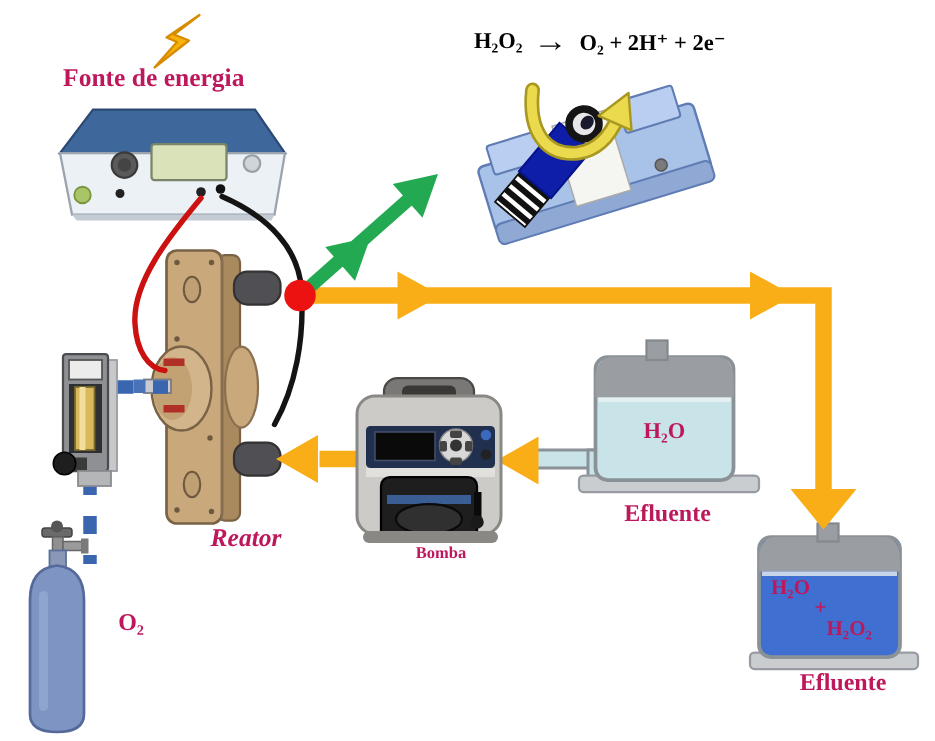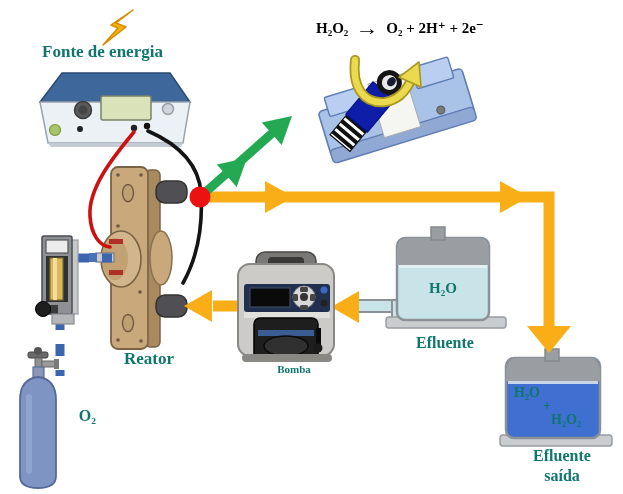--- a/index.html
+++ b/index.html
@@ -2,21 +2,21 @@
 <html><head>
 <meta charset="utf-8">
 <style>
   html,body{margin:0;padding:0;background:#fff;}
   .scene{
     position:relative;width:623px;height:494px;background:#fff;overflow:hidden;
     font-family:"Liberation Serif","DejaVu Serif",serif;
   }
   .scene svg.layer{position:absolute;left:0;top:0;}
   .lbl{
-    position:absolute;font-weight:bold;color:#0f766e;text-align:center;
+    position:absolute;font-weight:bold;color:#be185d;text-align:center;
     line-height:1.22;font-family:"Liberation Serif","DejaVu Serif",serif;
     white-space:nowrap;
   }
   .eq{
     position:absolute;left:316px;top:18px;display:flex;align-items:center;gap:9px;
     font-weight:bold;font-size:15px;color:#000;white-space:nowrap;
   }
   .eq .rx-arrow{font-size:20px;line-height:1;transform:scaleX(1.15);}
 </style>
 </head>
@@ -194,36 +194,35 @@
 
   <div class="lbl" style="left:25px;top:42px;width:155px;font-size:17px;">Fonte de energia</div>
 
   <div class="eq">
     <span>H₂O₂</span>
     <span class="rx-arrow">→</span>
     <span>O₂ + 2H⁺ + 2e⁻</span>
   </div>
 
 
-  <div class="lbl" style="left:84px;top:349px;width:130px;font-size:17px;">
+  <div class="lbl" style="left:99px;top:349px;width:130px;font-size:17px;font-style:italic;">
     <div>Reator</div>
   </div>
 
   <div class="lbl" style="left:242px;top:363px;width:104px;font-size:11px;">Bomba</div>
 
   <div class="lbl" style="left:397px;top:279px;width:92px;font-size:15px;">H₂O</div>
 
   <div class="lbl" style="left:391px;top:333px;width:108px;font-size:16px;">
     <div>Efluente</div>
   </div>
 
   <div class="lbl" style="left:514px;top:384px;font-size:14px;">H₂O</div>
   <div class="lbl" style="left:543px;top:397px;font-size:14px;">+</div>
   <div class="lbl" style="left:551px;top:411px;font-size:14px;">H₂O₂</div>
 
   <div class="lbl" style="left:508px;top:446px;width:108px;font-size:16px;">
     <div>Efluente</div>
-    <div>saída</div>
   </div>
 
   <div class="lbl" style="left:60px;top:406px;width:36px;font-size:16px;text-align:right;">O₂</div>
 
 </div>
 
 </body></html>

